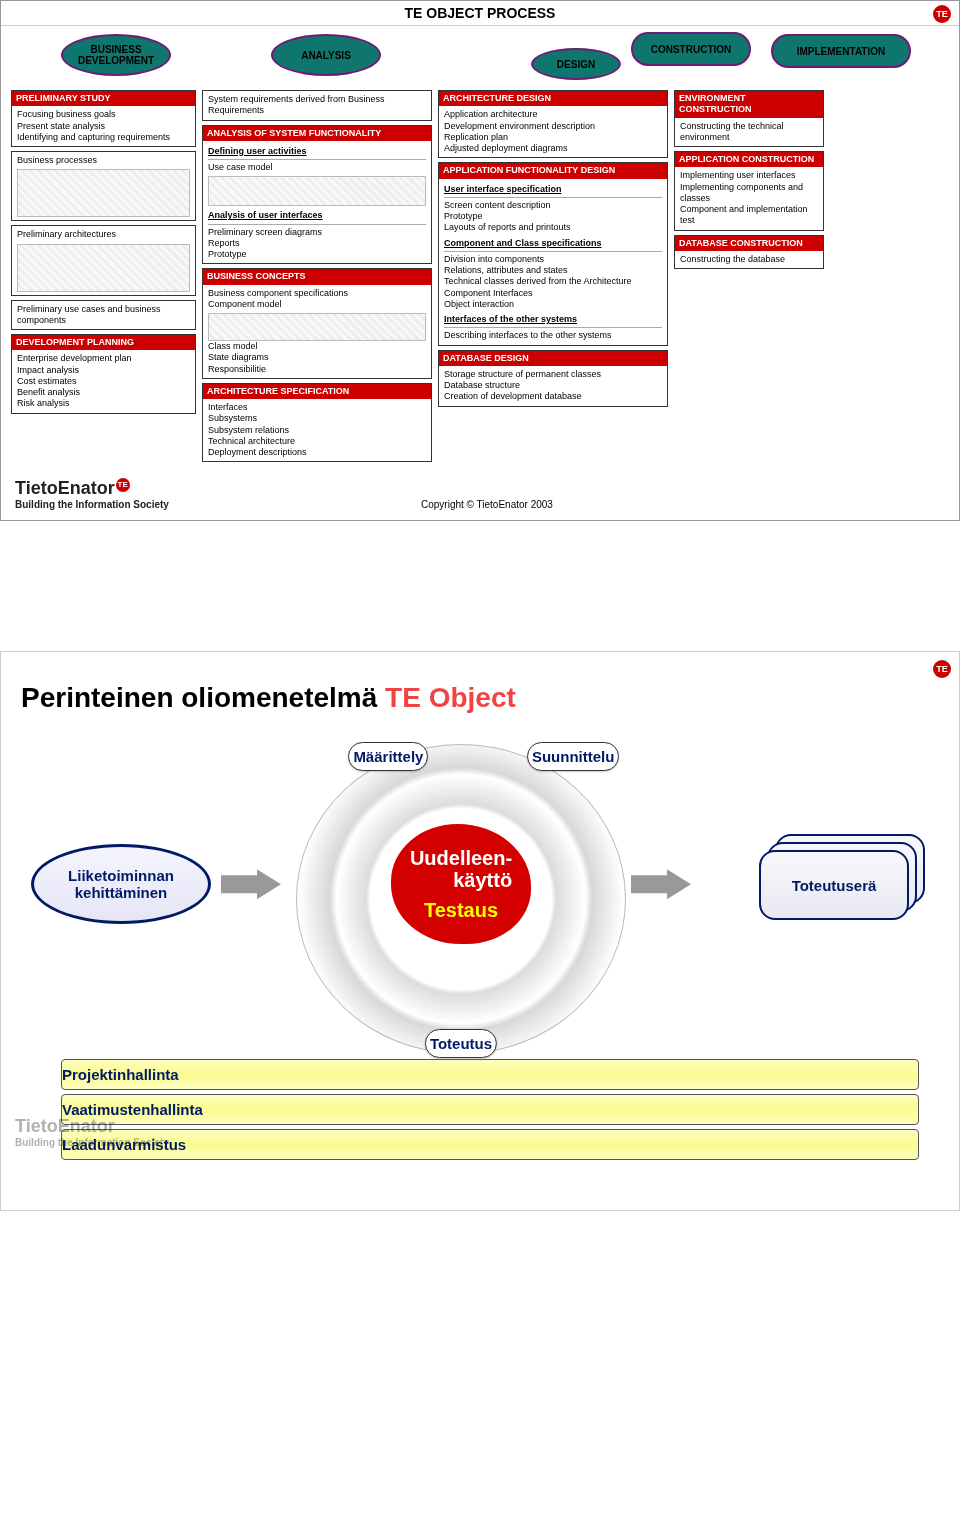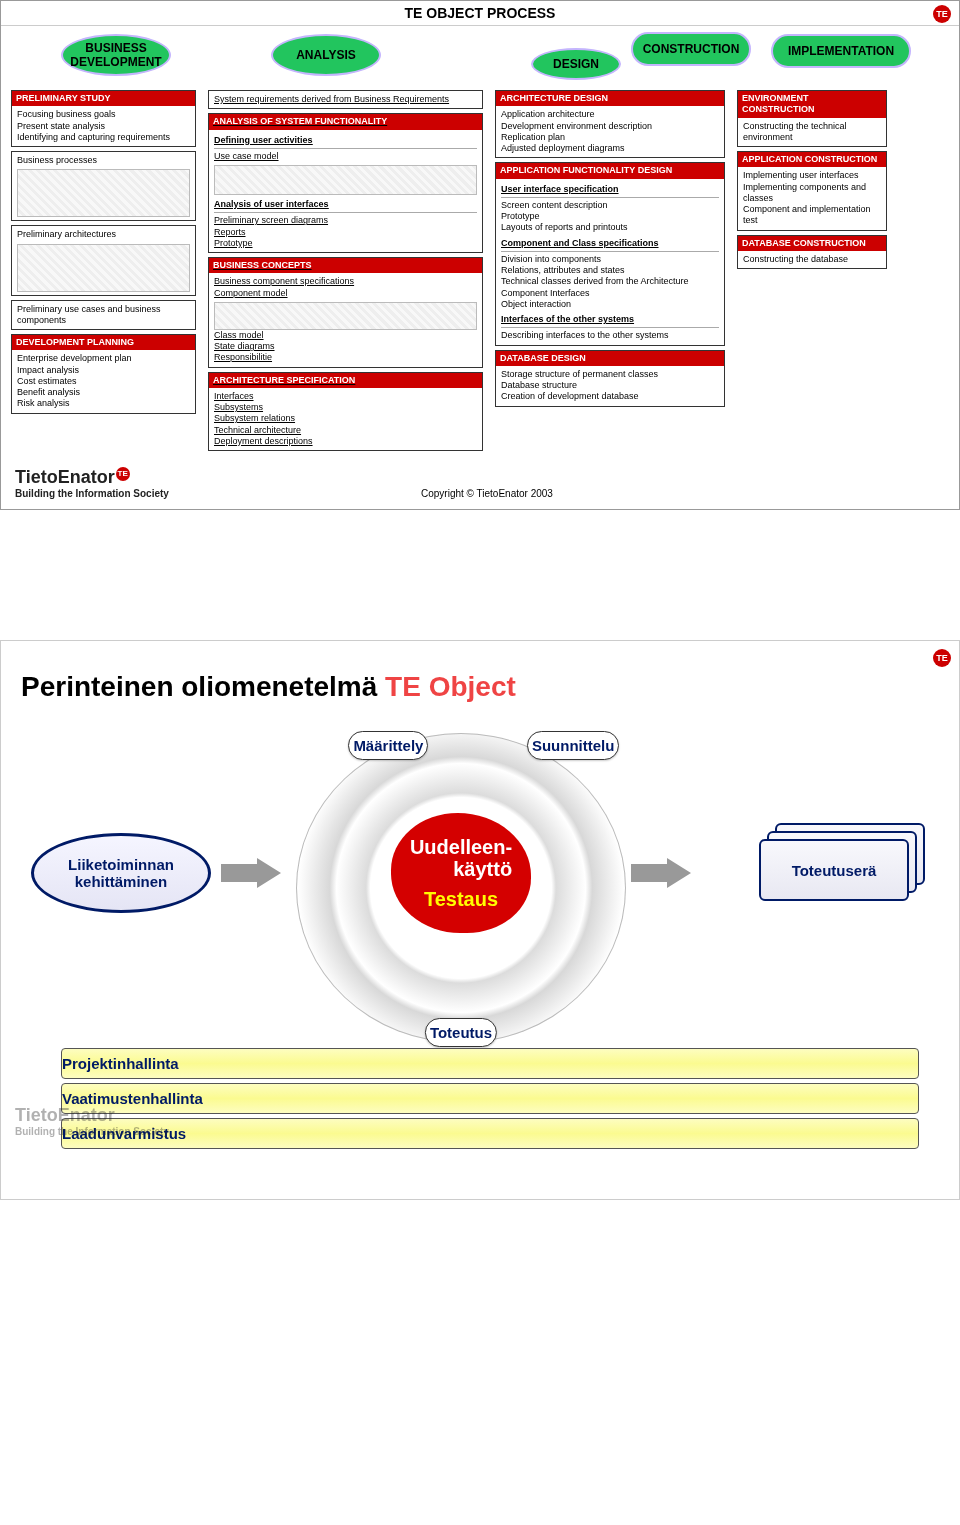--- a/index.html
+++ b/index.html
@@ -4,31 +4,31 @@
 <style>
   * { box-sizing: border-box; margin: 0; padding: 0; }
   body { font-family: Arial, sans-serif; font-size: 10px; background: #fff; width: 960px; }
   
   
   .slide1 { border: 1px solid #999; position: relative; background: #fff; }
   .s1-title { background: #fff; text-align: center; font-weight: bold; font-size: 14px; padding: 4px 0; border-bottom: 1px solid #ccc; position: relative; }
   .te-badge { position: absolute; right: 8px; top: 4px; width: 18px; height: 18px; background: #c00; border-radius: 50%; color: #fff; font-size: 9px; text-align: center; line-height: 18px; font-weight: bold; }
   
   .phase-row { position: relative; height: 60px; padding: 6px 10px; }
-  .phase-ellipse { position: absolute; border: 2px solid #c4b5fd; border-radius: 50%; background: #22c55e; display: flex; align-items: center; justify-content: center; text-align: center; font-size: 12px; font-weight: bold; padding: 4px; }
+  .phase-ellipse { position: absolute; border: 2px solid #701a75; border-radius: 50%; background: #0f766e; display: flex; align-items: center; justify-content: center; text-align: center; font-size: 10px; font-weight: bold; padding: 4px; }
   .pe1 { left: 60px; top: 8px; width: 110px; height: 42px; }
   .pe2 { left: 270px; top: 8px; width: 110px; height: 42px; }
   .pe3 { left: 530px; top: 22px; width: 90px; height: 32px; }
   .pe4 { left: 630px; top: 6px; width: 120px; height: 34px; border-radius: 18px; }
   .pe5 { left: 770px; top: 8px; width: 140px; height: 34px; border-radius: 18px; }
   
-  .phase-content { display: flex; gap: 12px; padding: 4px 10px 10px; align-items: flex-start; }
+  .phase-content { display: flex; gap: 6px; padding: 4px 10px 10px; align-items: flex-start; }
   .col { display: flex; flex-direction: column; gap: 4px; }
   .c1 { width: 185px; }
-  .c2 { width: 275px; text-decoration: underline; }
+  .c2 { width: 230px; }
   .c3 { width: 230px; }
   .c4 { width: 150px; }
   
   .box { border: 1px solid #333; background: #fff; padding: 3px 5px; font-size: 9px; line-height: 1.25; }
   .hdr { background: #c00; color: #fff; font-weight: bold; font-size: 9px; padding: 2px 4px; margin: -3px -5px 3px; }
   .sub { font-weight: bold; font-size: 9px; padding: 2px 0; margin: 2px 0; border-bottom: 1px solid #aaa; text-decoration: underline; }
   .box p { margin: 0; }
   .mini { height: 48px; background: repeating-linear-gradient(45deg,#f8f8f8,#f8f8f8 3px,#eee 3px,#eee 6px); border: 1px solid #bbb; margin-top: 3px; }
   
   .footer1 { display: flex; justify-content: space-between; align-items: flex-end; padding: 6px 14px 10px; }
@@ -55,21 +55,21 @@
   .cycle { position: absolute; left: 275px; top: -20px; width: 330px; height: 310px; }
   .swirl { width: 100%; height: 100%; border-radius: 50%; background: radial-gradient(circle,#fff 40%,#dcdcdc 42%,#fff 55%,#d8d8d8 58%,#fff 72%,#dcdcdc 76%,#fff 92%); box-shadow: inset 0 0 0 1px #bbb; position: relative; }
   .center-blob { position: absolute; left: 50%; top: 45%; transform: translate(-50%,-50%); width: 140px; height: 120px; background: #d40000; border-radius: 50% 55% 48% 52%; display: flex; flex-direction: column; align-items: center; justify-content: center; color: #fff; font-size: 20px; font-weight: bold; text-align: right; line-height: 1.1; }
   .center-blob .testaus { color: #fffc00; margin-top: 8px; }
   .pill { position: absolute; border: 1px solid #333; background: #fff; border-radius: 20px; padding: 5px 4px; font-size: 15px; font-weight: bold; box-shadow: 0 1px 2px rgba(0,0,0,0.2); }
   .p-maar { left: 28%; top: -2px; transform: translateX(-50%); color: #001a66; }
   .p-suun { right: 2%; top: -2px; color: #001a66; }
   .p-tote { left: 50%; bottom: -4px; transform: translateX(-50%); color: #001a66; }
   
   .output-stack { position: absolute; right: 10px; top: 70px; width: 170px; height: 90px; }
-  .os { position: absolute; width: 150px; height: 62px; border: 2px solid #001a66; background: linear-gradient(#f8f8fc,#e8e8f2); border-radius: 6px; display: flex; align-items: center; justify-content: center; font-size: 15px; font-weight: bold; color: #001a66; }
+  .os { position: absolute; width: 150px; height: 70px; border: 2px solid #001a66; background: linear-gradient(#f8f8fc,#e8e8f2); border-radius: 16px; display: flex; align-items: center; justify-content: center; font-size: 15px; font-weight: bold; color: #001a66; }
   .os1 { left: 16px; top: 0; }
   .os2 { left: 8px; top: 8px; }
   .os3 { left: 0; top: 16px; }
   
   .bars { position: absolute; left: 60px; right: 40px; bottom: 50px; display: flex; flex-direction: column; gap: 4px; }
   .bar { border: 1px solid #555; border-radius: 4px; padding: 6px 0; font-size: 15px; font-weight: bold; color: #001a66; background: linear-gradient(#fdfdc0,#fbfb90,#fdfdc0); }
   
   .footer2 { position: absolute; left: 14px; bottom: 62px; opacity: .35; }
 </style>
 </head>

